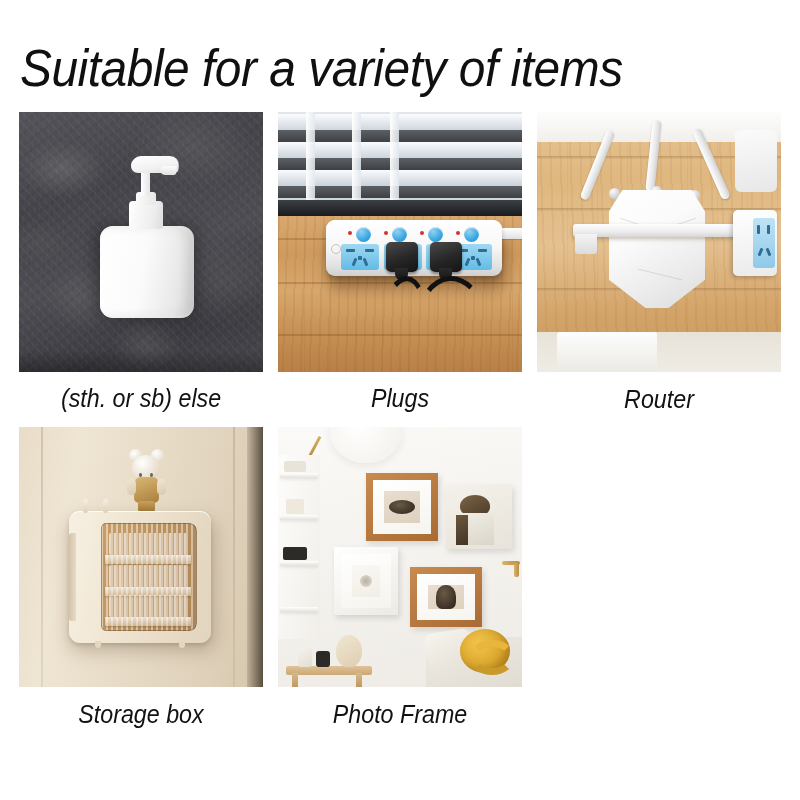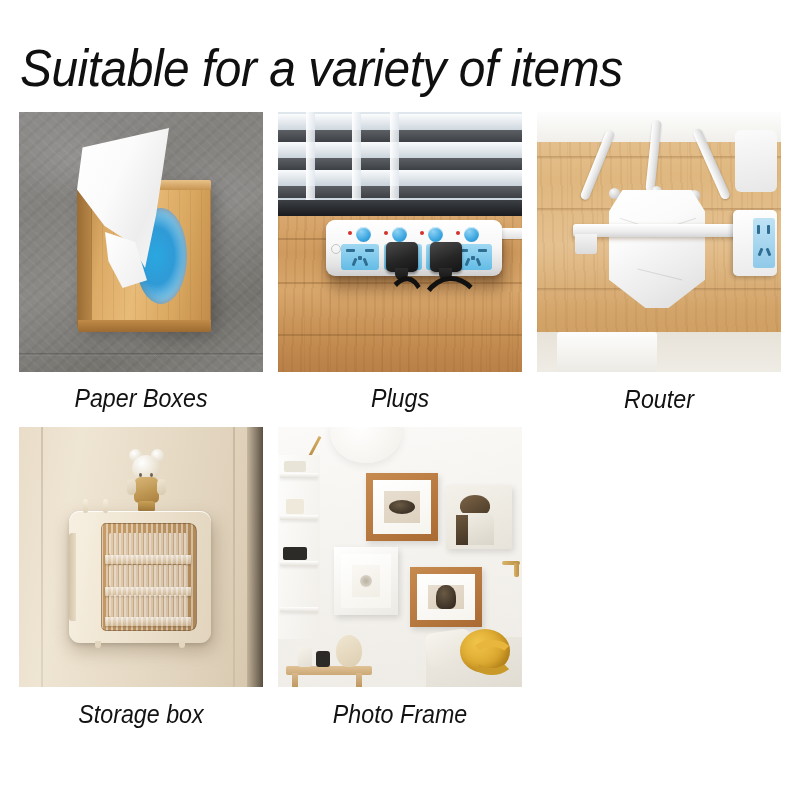--- a/index.html
+++ b/index.html
@@ -529,38 +529,38 @@
     transform: rotate(-8deg);
   }
 </style>
 </head>
 <body>
 
 <div class="page-title">Suitable for a variety of items</div>
 
 <div class="grid">
 
-
   <div class="cell">
     <div class="photo">
-      <div class="concrete2"></div>
-      <div class="seam"></div>
-      <div class="tbox-shadow"></div>
-      <div class="tbox">
-        <div class="tbox-left"></div>
-        <div class="tbox-face"></div>
-        <div class="tbox-toprim"></div>
-        <div class="tbox-botrim"></div>
-        <div class="tbox-slot"></div>
-      </div>
-      <div class="tissue"></div>
-      <div class="tissue2"></div>
+      <div class="concrete"></div>
+      <div class="concrete-dark-b"></div>
+      <div class="disp-wrap">
+        <div class="disp-shadow"></div>
+        <div class="disp-body"></div>
+        <div class="disp-collar"></div>
+        <div class="disp-neck"></div>
+        <div class="disp-stem"></div>
+        <div class="disp-head">
+          <div class="disp-spout"></div>
+        </div>
+      </div>
     </div>
-    <div class="caption">Paper Boxes</div>
+    <div class="caption">(sth. or sb) else</div>
   </div>
+
 
   <div class="cell">
     <div class="photo">
       <div class="sc3-blinds">
         <div class="sc3-blind-slat" style="top:2px"></div>
         <div class="sc3-blind-gap" style="top:18px"></div>
         <div class="sc3-blind-slat" style="top:30px"></div>
         <div class="sc3-blind-gap" style="top:46px"></div>
         <div class="sc3-blind-slat" style="top:58px"></div>
         <div class="sc3-blind-gap" style="top:74px"></div>

